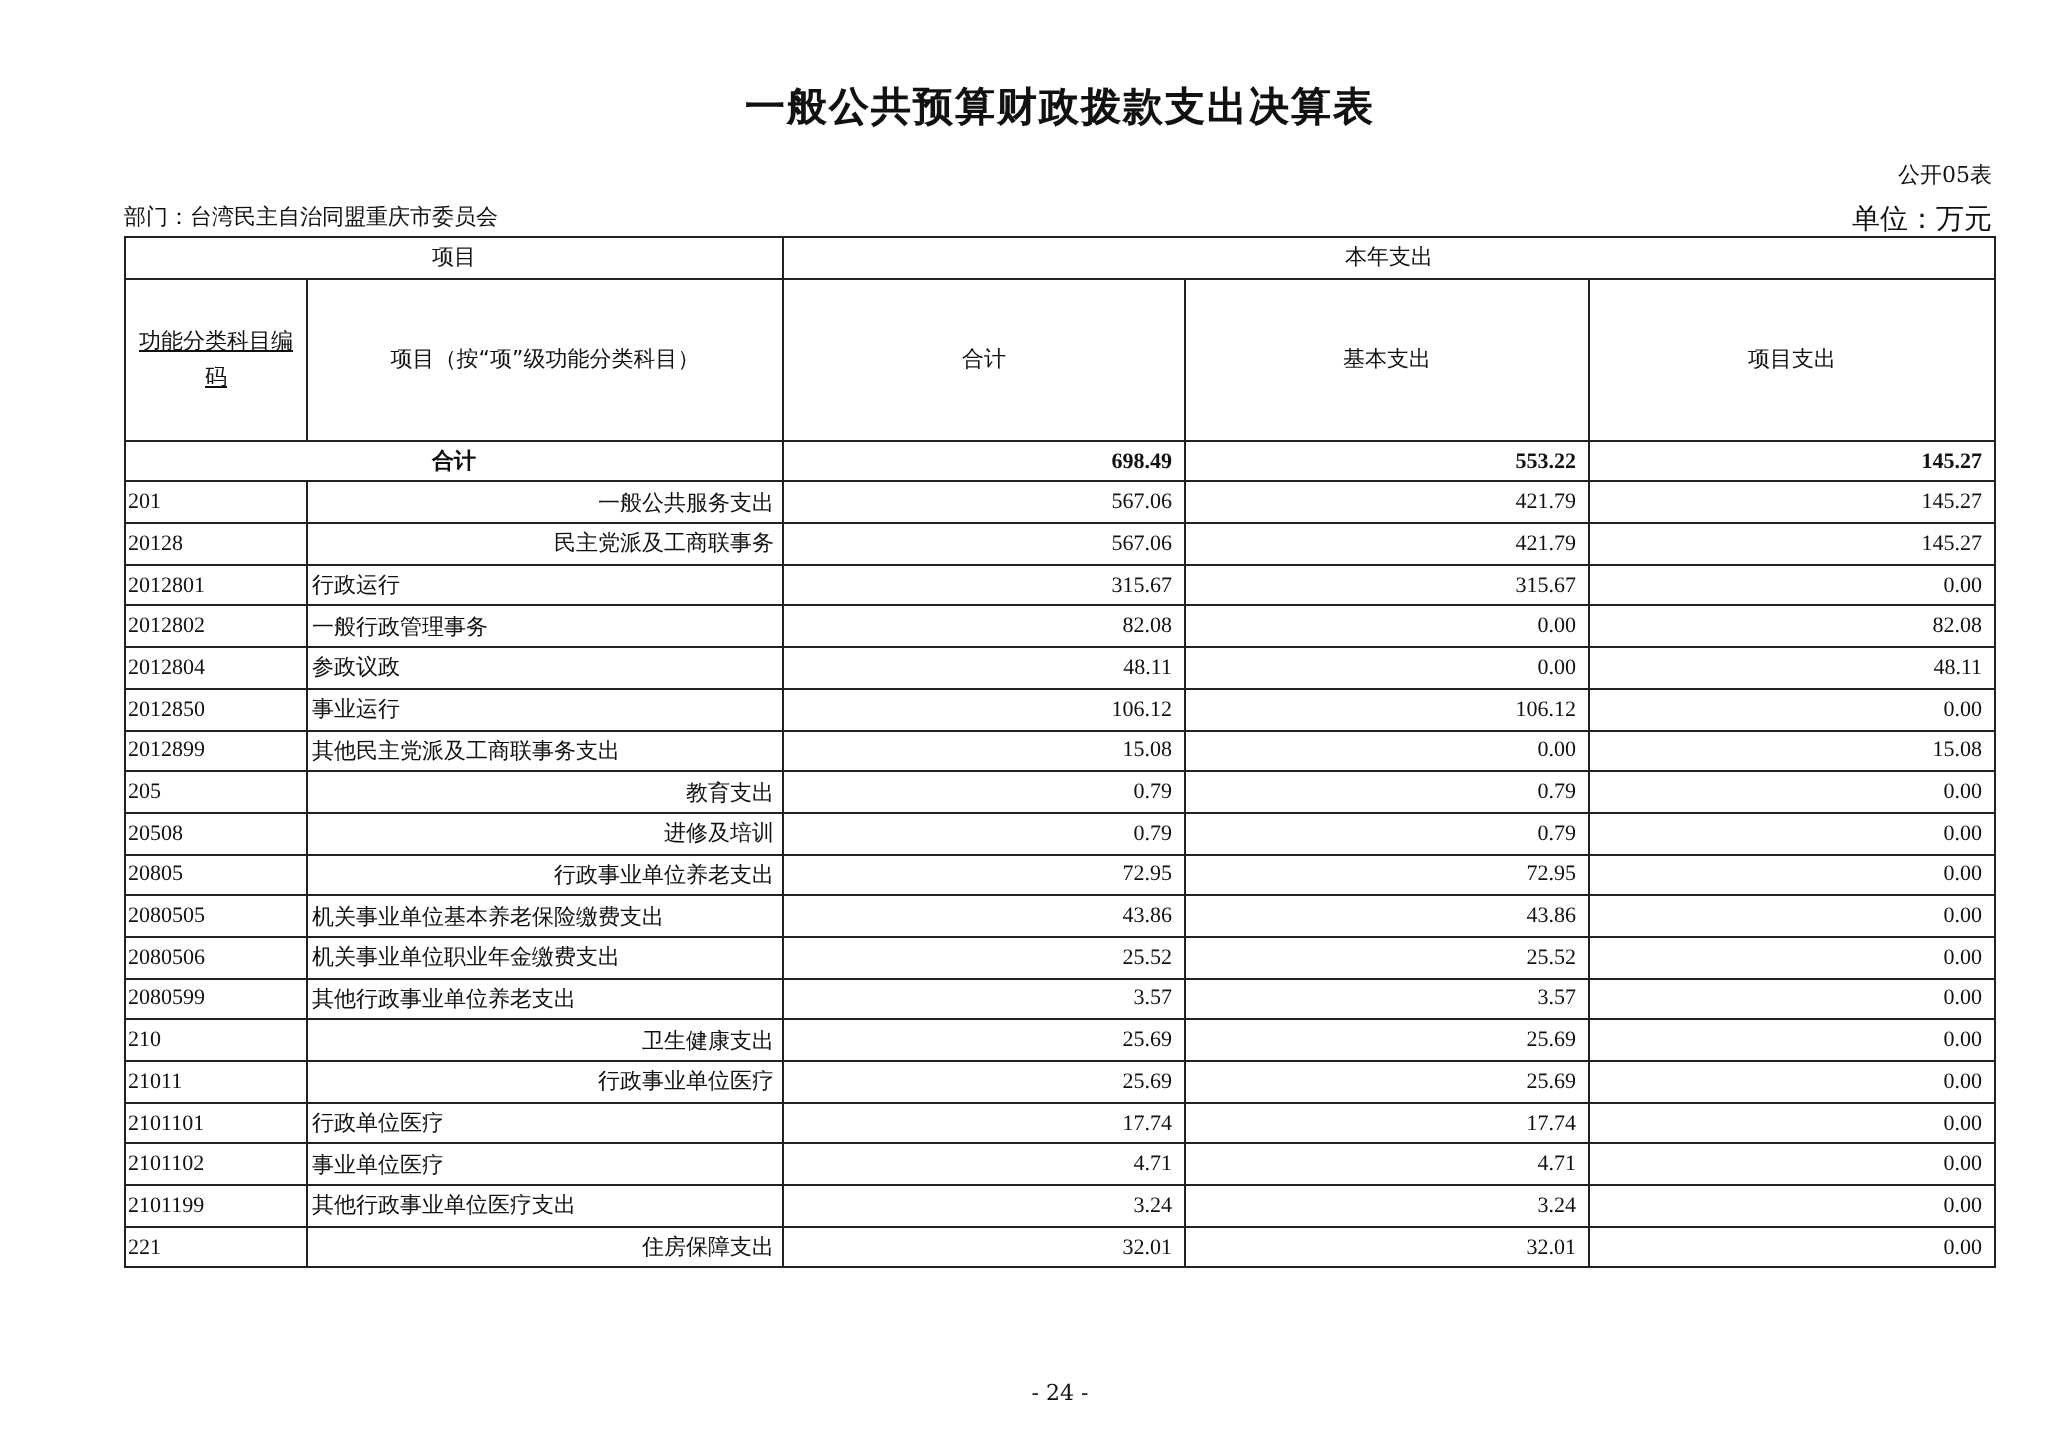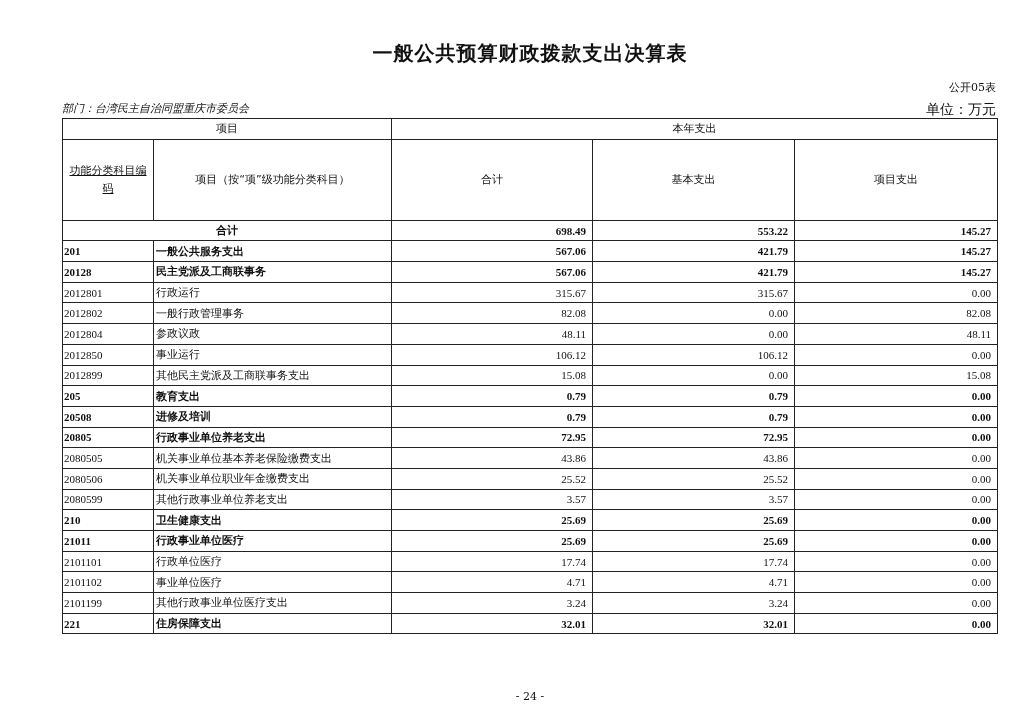--- a/index.html
+++ b/index.html
@@ -2,35 +2,35 @@
 <html><head>
   <meta charset="utf-8">
   <style>
     html, body { margin: 0; padding: 0; background: #ffffff; }
     body { width: 1024px; height: 723px; position: relative; overflow: hidden;
            font-family: "DejaVu Serif", "Liberation Serif", serif; color: #111; }
     .title { position: absolute; top: 40px; left: 0; width: 1060px; text-align: center;
              font-size: 20px; font-weight: bold; letter-spacing: 1px;
              font-family: "DejaVu Sans", sans-serif; }
     .form-no { position: absolute; top: 80px; right: 28px; font-size: 11px; }
-    .dept { position: absolute; top: 101px; left: 62px; font-size: 11px; font-style: italic; }
+    .dept { position: absolute; top: 101px; left: 62px; font-size: 11px; }
     .unit { position: absolute; top: 101px; right: 28px; font-size: 14px; }
     table { position: absolute; top: 118px; left: 62px; width: 935px;
             border-collapse: collapse; table-layout: fixed; padding-left: 20px; }
     td, th { border: 1px solid #222; font-size: 11px; padding: 0 4px; height: 19.7px;
              white-space: nowrap; overflow: hidden; }
     th { font-weight: normal; font-family: "DejaVu Sans", sans-serif; text-align: center; }
     .hdr2 th { height: 80px; }
     .code { text-align: left; padding-left: 1px; font-family: "Liberation Serif", serif; }
     .name { text-align: left; padding-left: 2px; }
     .num { text-align: right; padding-right: 6px; font-family: "Liberation Serif", serif; }
-    tr.bold td { font-weight: bold; margin-top: 24px; }
+    tr.bold td { font-weight: normal; margin-top: 24px; }
     tr.total td { font-weight: bold; }
     tr.total td.lbl { text-align: center; font-family: "DejaVu Sans", sans-serif; }
-    tr.bold td.name { font-family: "DejaVu Sans", sans-serif; }
+    tr.bold td.name { font-family: "DejaVu Sans", sans-serif; text-align: right; }
     .wrap { white-space: normal; line-height: 18px; text-decoration: underline; }
     .page-no { position: absolute; top: 690px; left: 0; width: 1060px; text-align: center;
                font-size: 11px; }
   </style>
 </head>
 <body>
 
 <div class="title">一般公共预算财政拨款支出决算表</div>
 <div class="form-no">公开05表</div>
 <div class="dept">部门：台湾民主自治同盟重庆市委员会</div>

